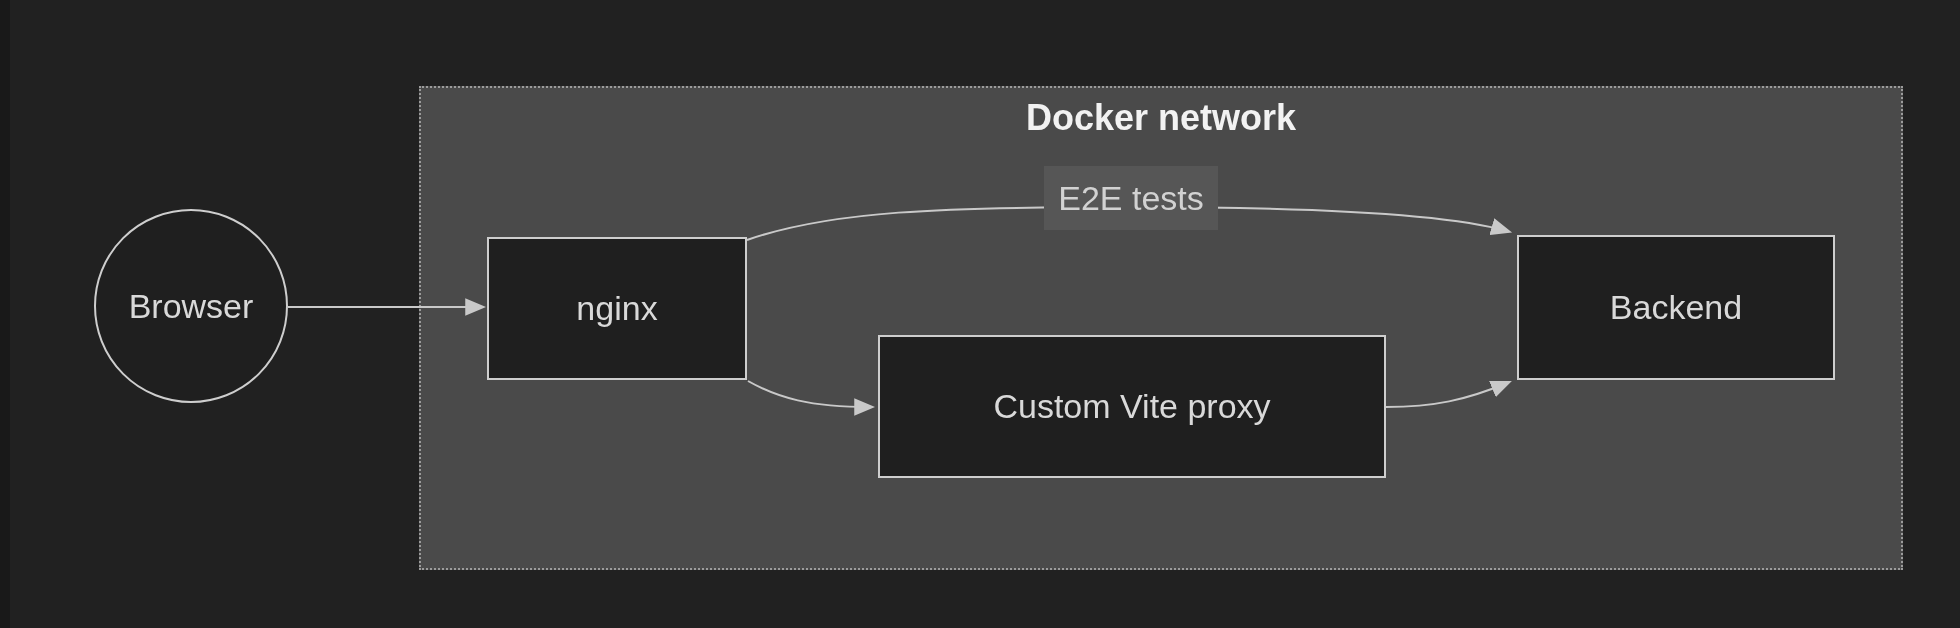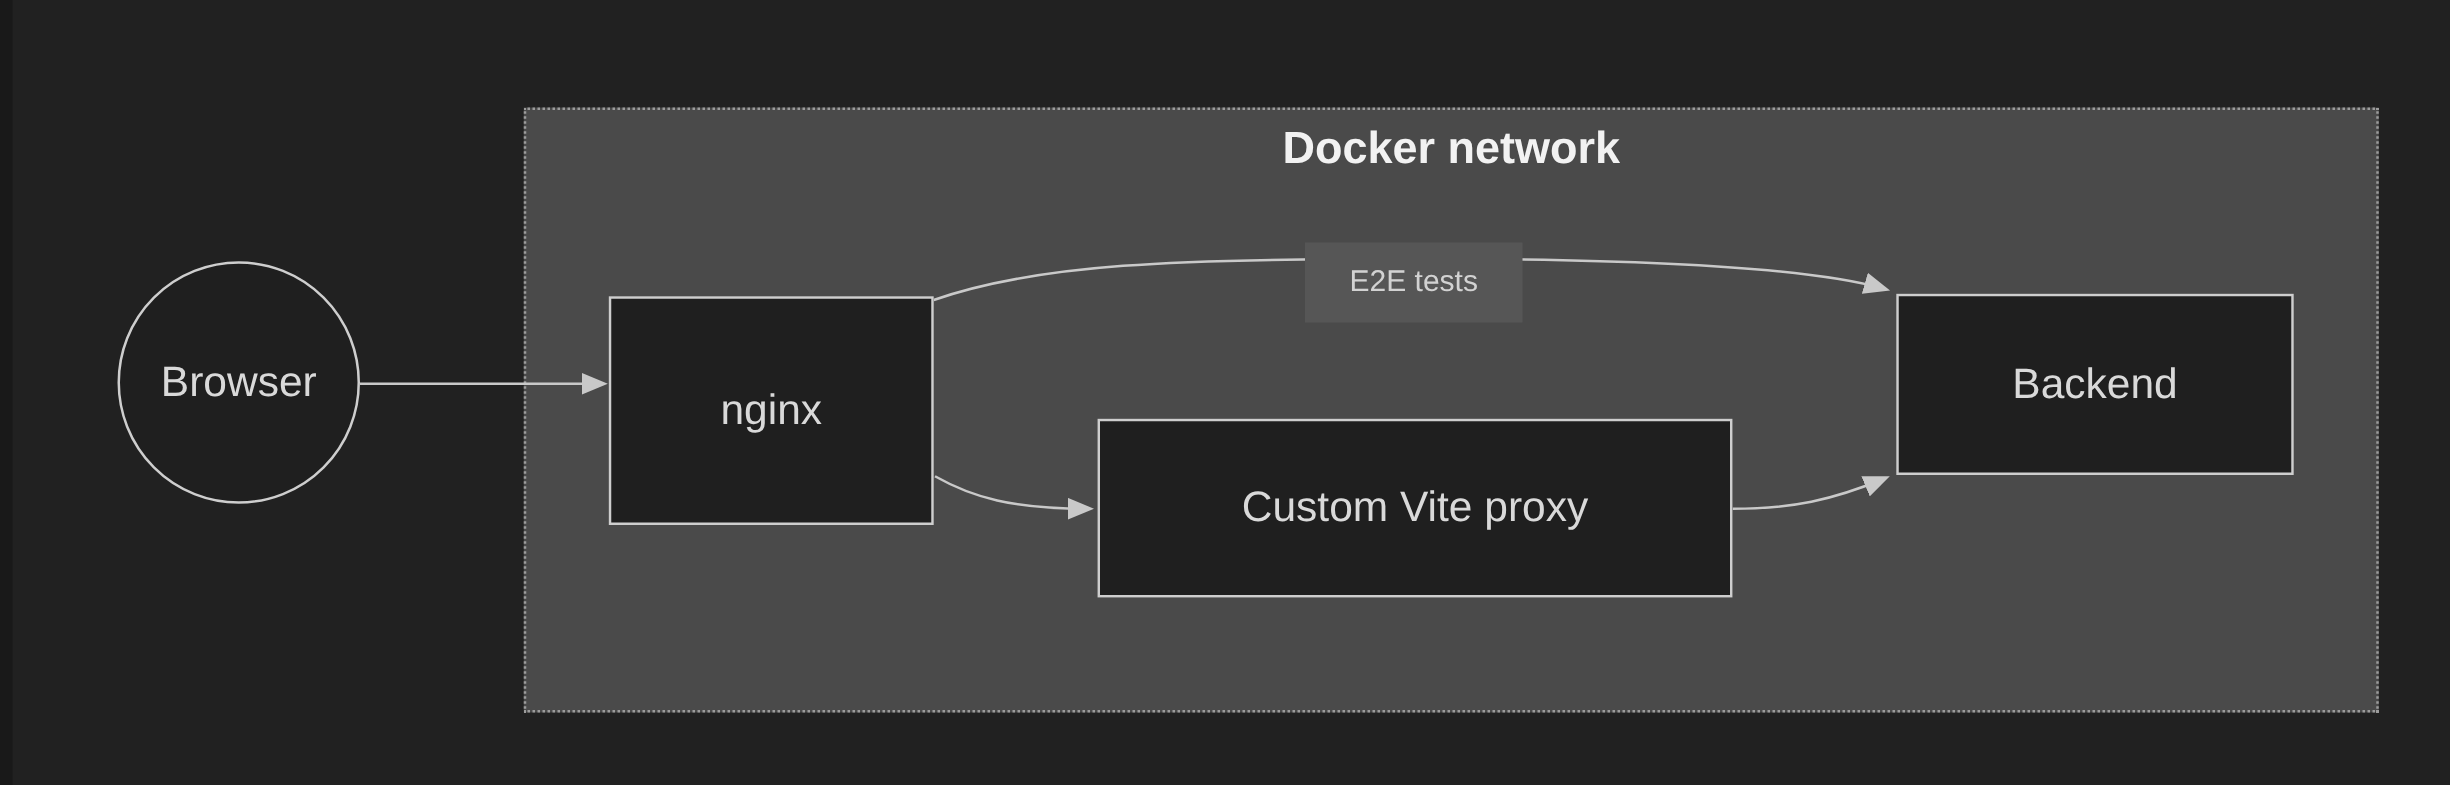--- a/index.html
+++ b/index.html
@@ -74,33 +74,33 @@
     align-items: center;
     justify-content: center;
     font-size: 34px;
     color: var(--node-text);
   }
   .node-circle {
     left: 94px; top: 209px;
     width: 194px; height: 194px;
     border-radius: 50%;
   }
-  .node-nginx   { left: 487px;  top: 237px; width: 260px; height: 183px; }
+  .node-nginx   { left: 487px;  top: 237px; width: 260px; height: 143px; }
   .node-vite    { left: 878px;  top: 335px; width: 508px; height: 143px; }
   .node-backend { left: 1517px; top: 235px; width: 318px; height: 145px; }
 
   .edge-label {
     position: absolute;
-    left: 1044px; top: 194px;
+    left: 1044px; top: 166px;
     width: 174px; height: 64px;
     background: var(--edge-label-bg);
     display: flex;
     align-items: center;
     justify-content: center;
-    font-size: 24px;
+    font-size: 34px;
     color: var(--edge-label-text);
   }
 </style>
 </head>
 <body>
 
 <div class="canvas">
 
   <div class="left-strip"></div>
 

